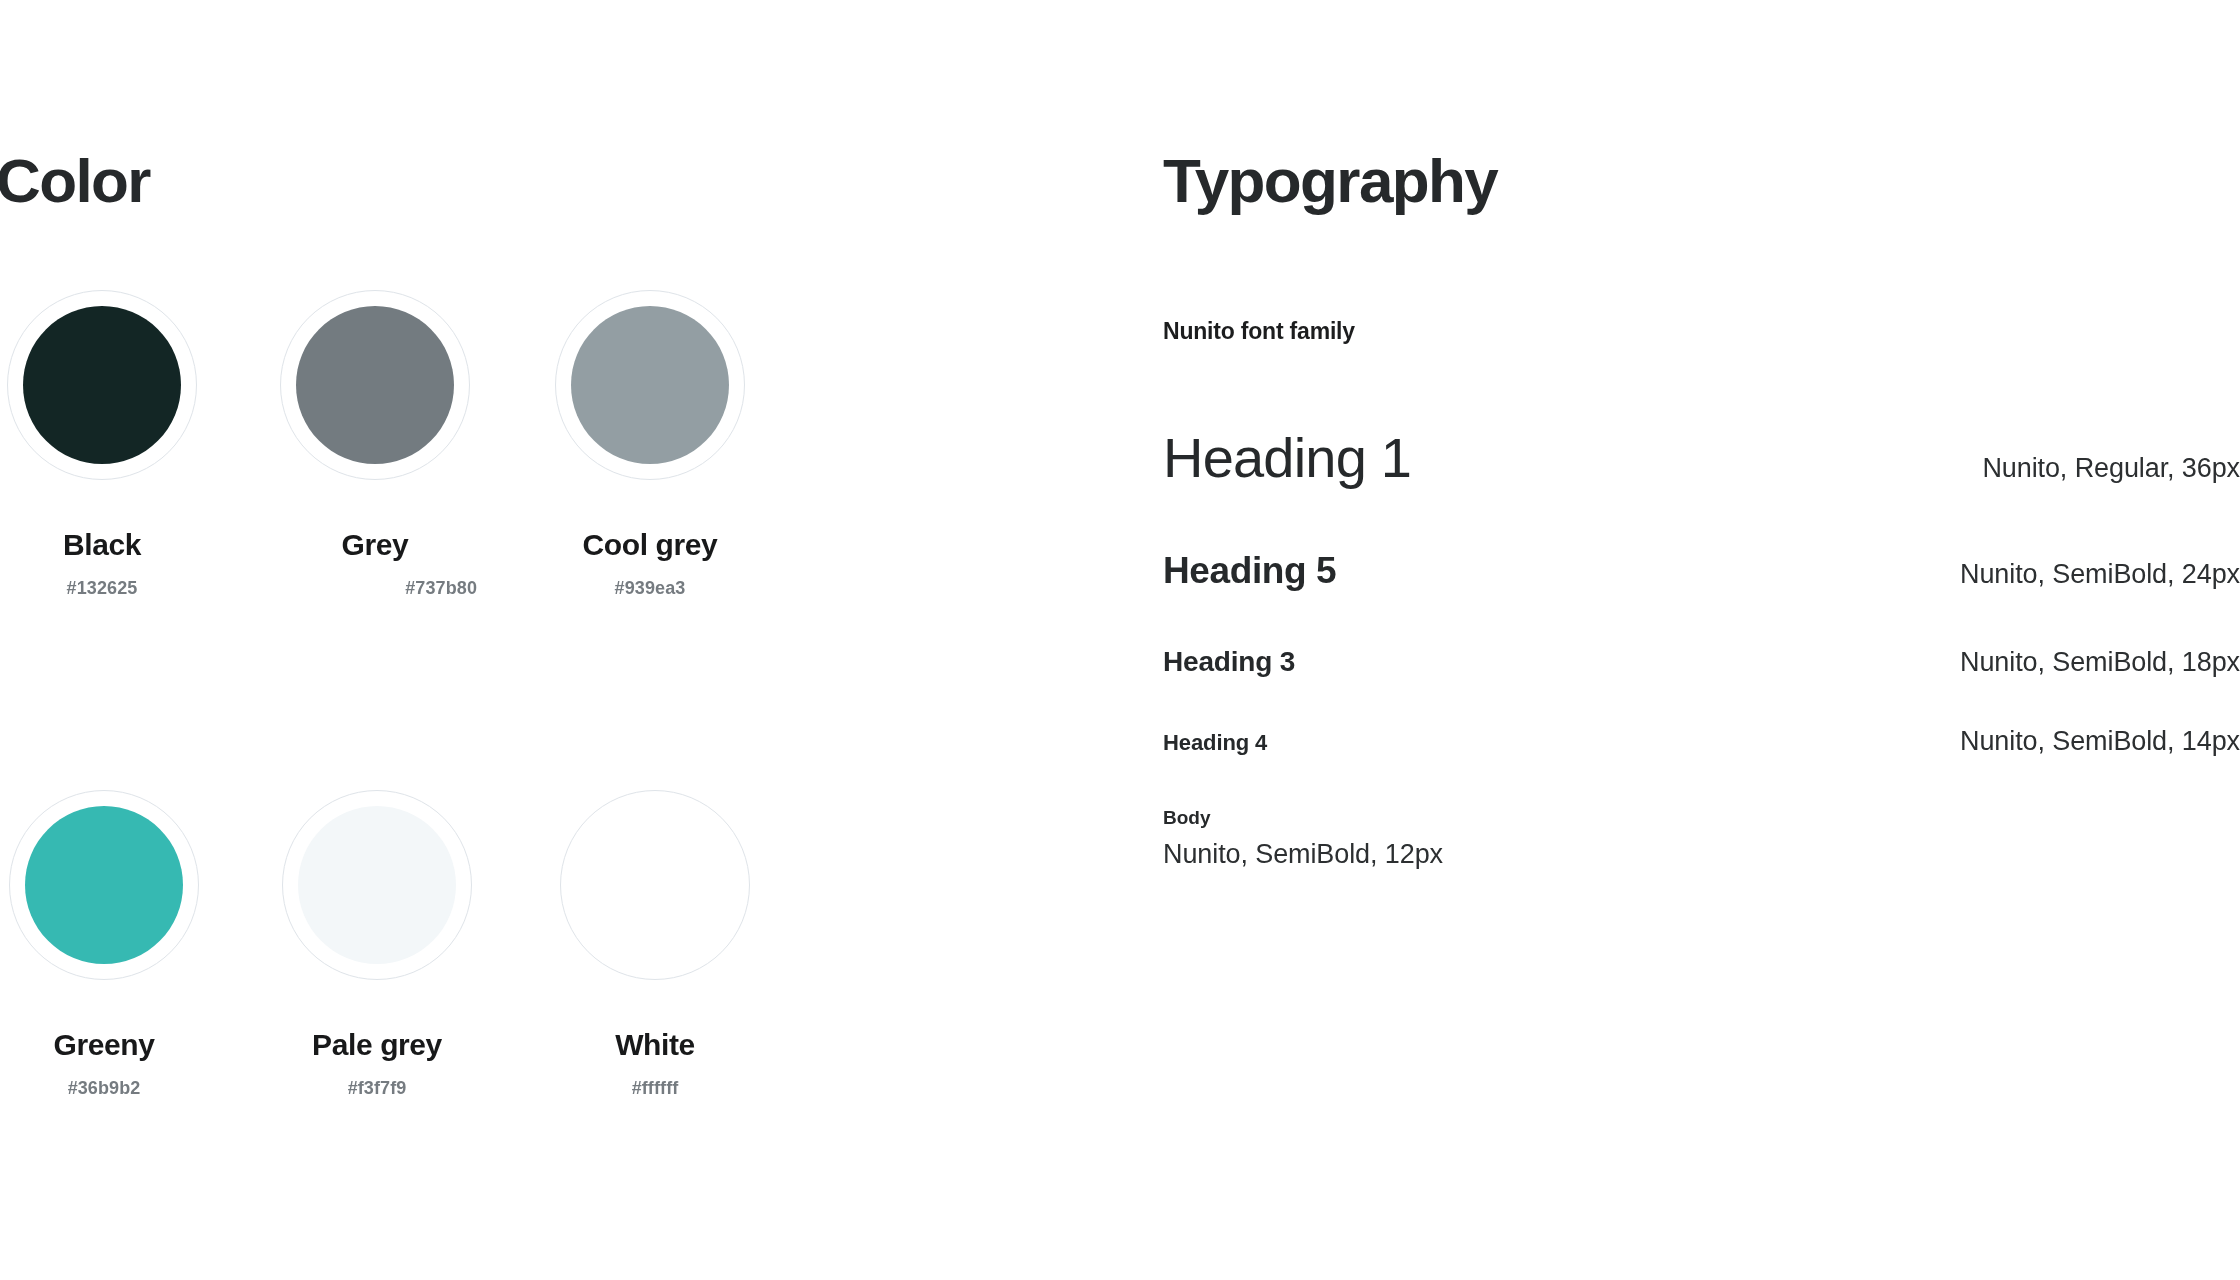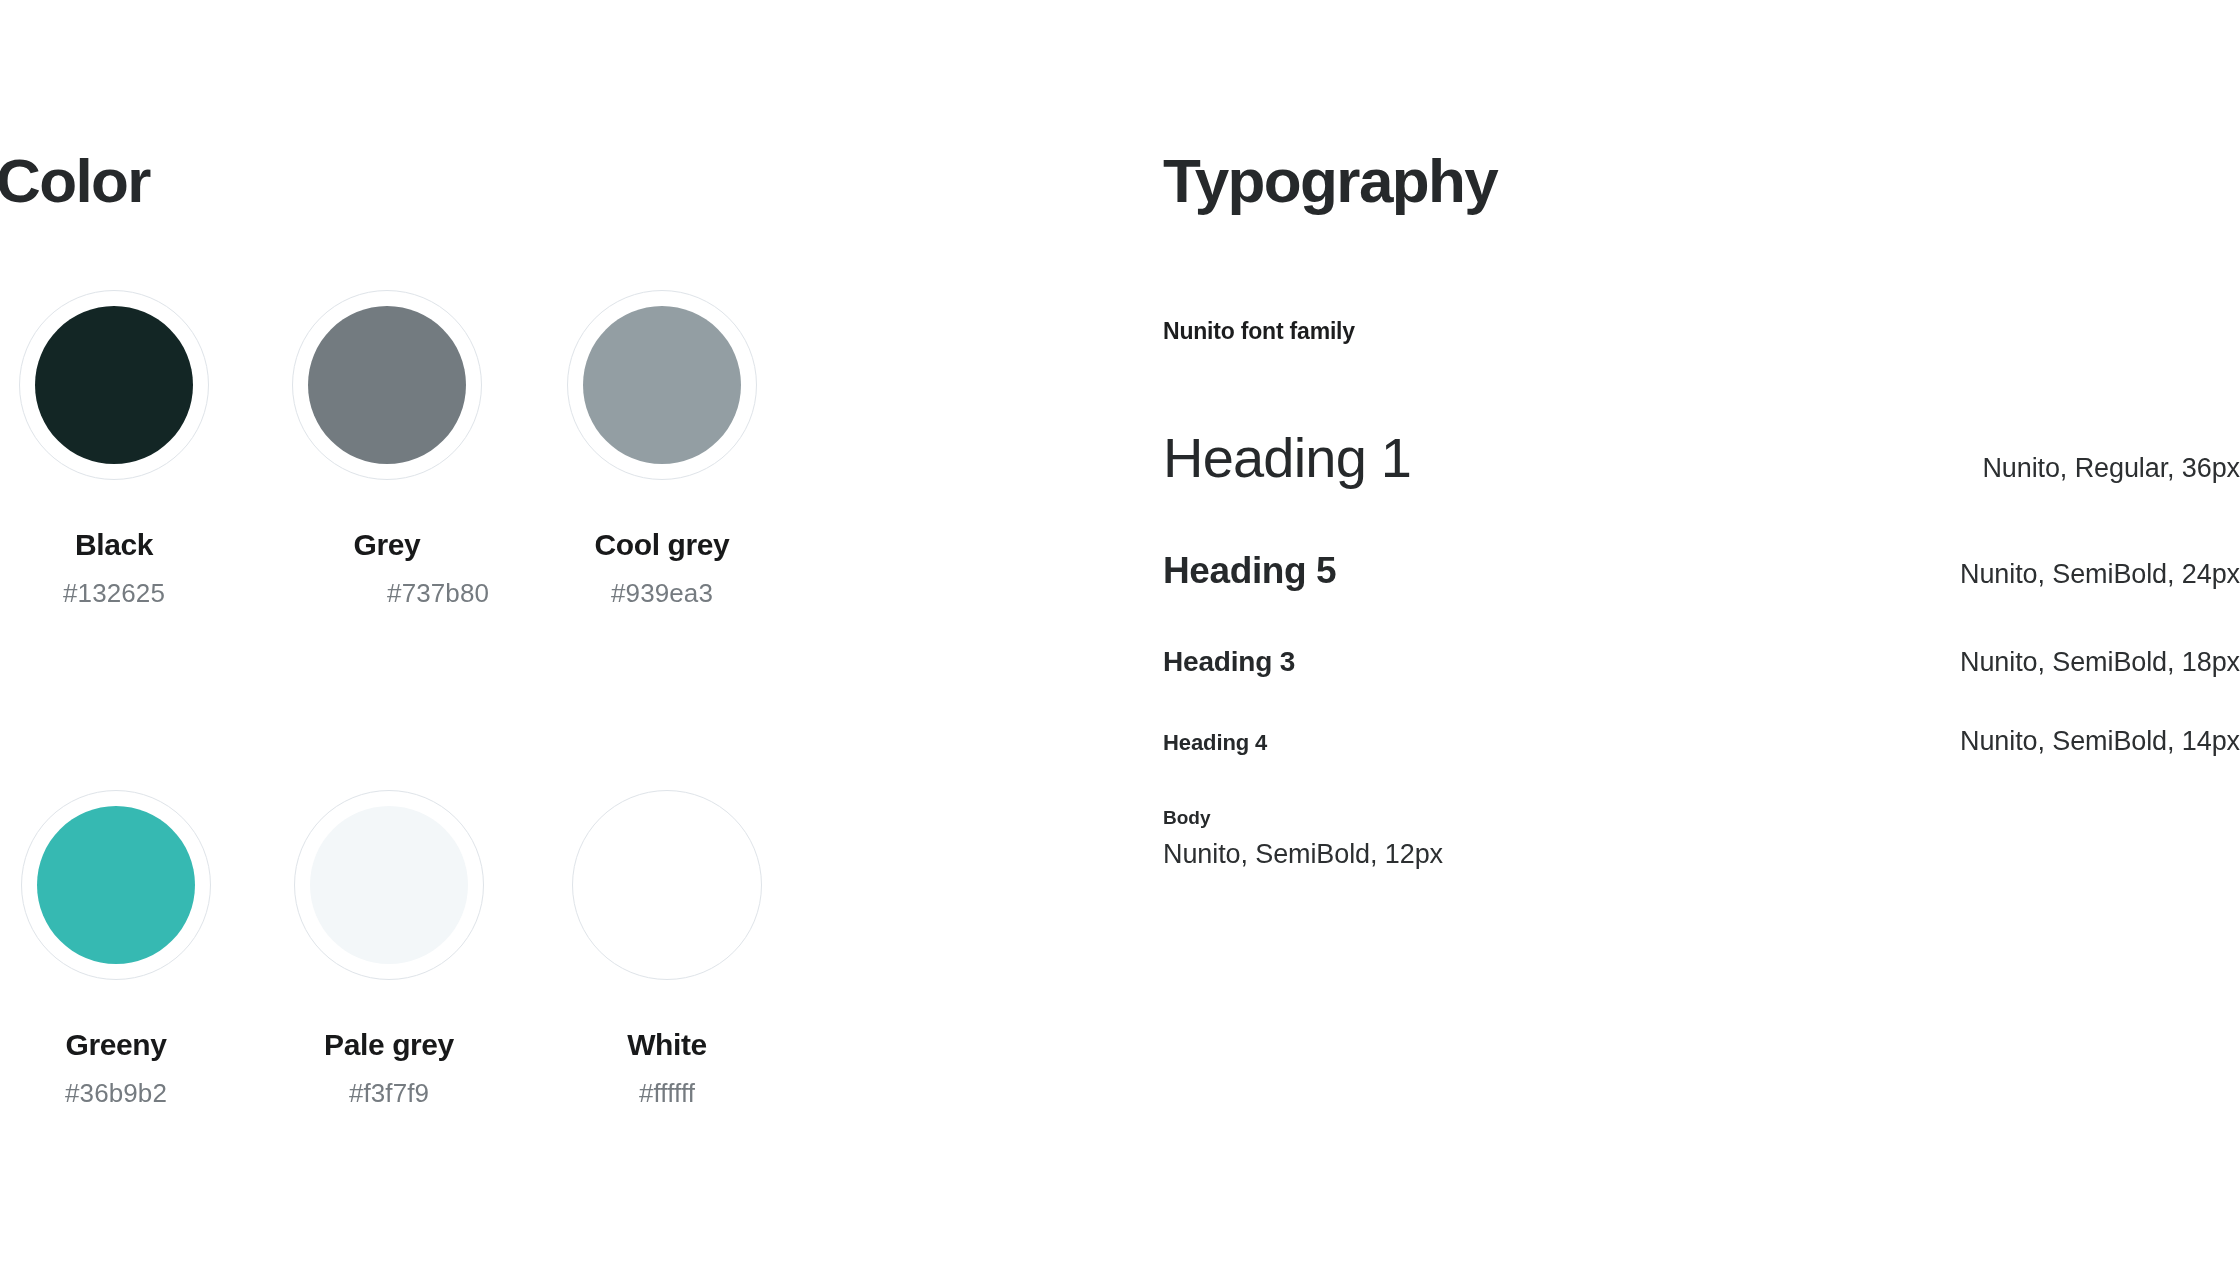--- a/index.html
+++ b/index.html
@@ -58,21 +58,20 @@
   .swatch-row {
     position: relative;
     height: 500px;
   }
 
   .swatch-cell {
     position: absolute;
     top: 0;
     width: 204px;
     text-align: center;
-    padding-left: 12px;
   }
 
   .swatch-ring {
     position: relative;
     width: 190px;
     height: 190px;
     margin: 0 auto;
     border-radius: 50%;
     border: 1.6px solid #dfe4e9;
     box-sizing: border-box;
@@ -96,22 +95,22 @@
     font-size: 30px;
     letter-spacing: -0.4px;
     color: #18191a;
     line-height: 1.1;
     white-space: nowrap;
   }
 
   .swatch-hex {
     margin-top: 18px;
     font-family: "Liberation Sans", sans-serif;
-    font-weight: normal;
-    font-size: 26px;
+    font-weight: bold;
+    font-size: 18px;
     letter-spacing: 0.1px;
     color: #757b80;
     line-height: 1.1;
     white-space: nowrap;
   }
 
   
   .typography-section {
     position: absolute;
     left: 1163px;

